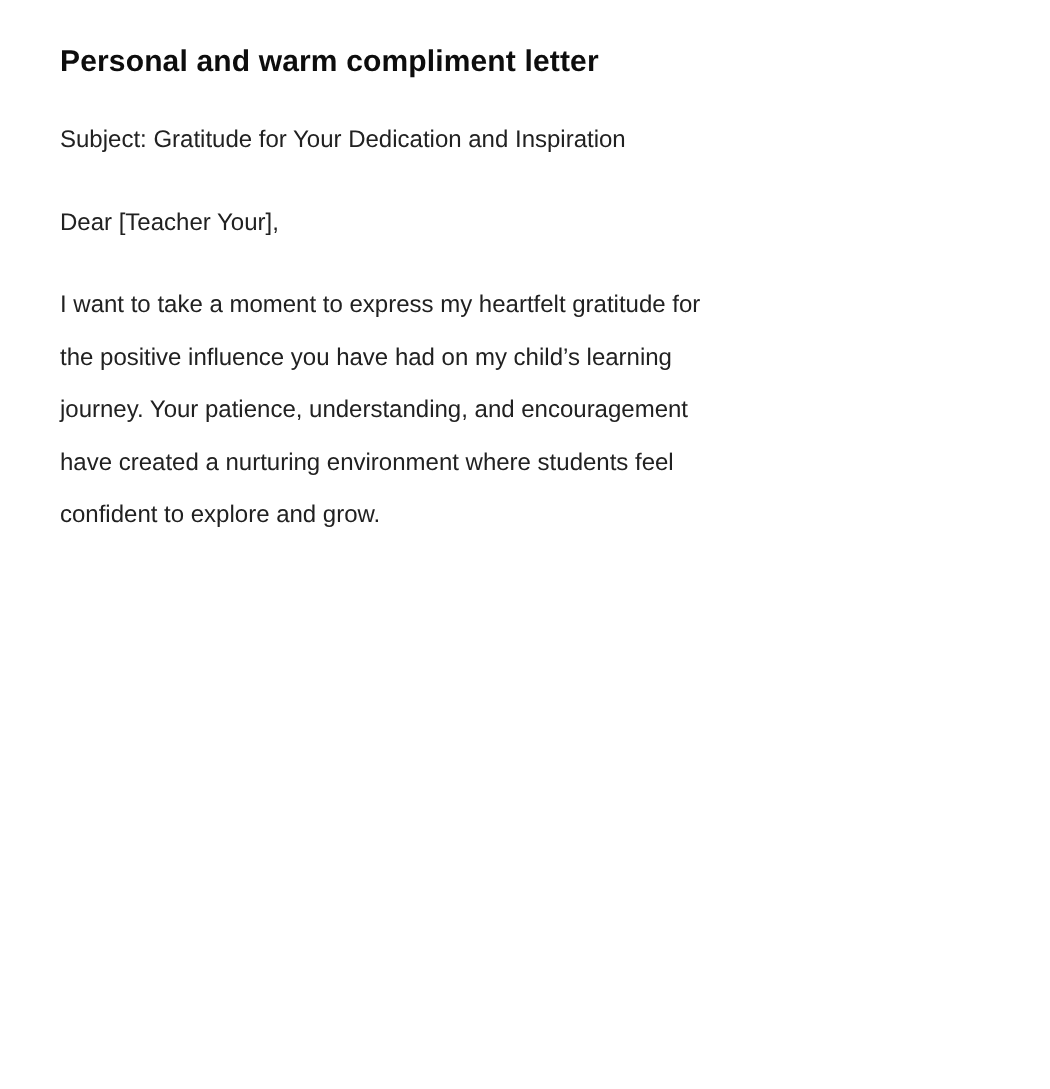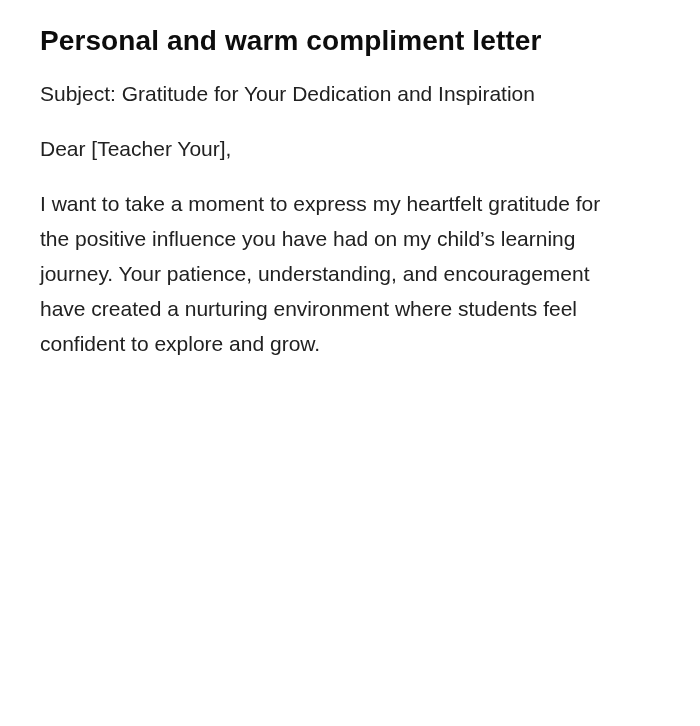--- a/index.html
+++ b/index.html
@@ -10,29 +10,29 @@
     font-family: "Liberation Sans", "DejaVu Sans", sans-serif;
     overflow: hidden;
   }
   .page {
     width: 700px;
     height: 726px;
     padding: 26px 40px 0 40px;
     background: #ffffff;
   }
   .doc-title {
-    font-size: 28px;
+    font-size: 20px;
     line-height: 30px;
     font-weight: 700;
     color: #0d0d0d;
     letter-spacing: 0.1px;
     margin: 0 0 14px 0;
   }
   .line-block {
-    font-size: 21px;
+    font-size: 16px;
     line-height: 35px;
     color: #212121;
     margin-top: 20px;
     white-space: pre-line;
     max-width: 600px;
   }
 </style>
 </head>
 <body>
 

